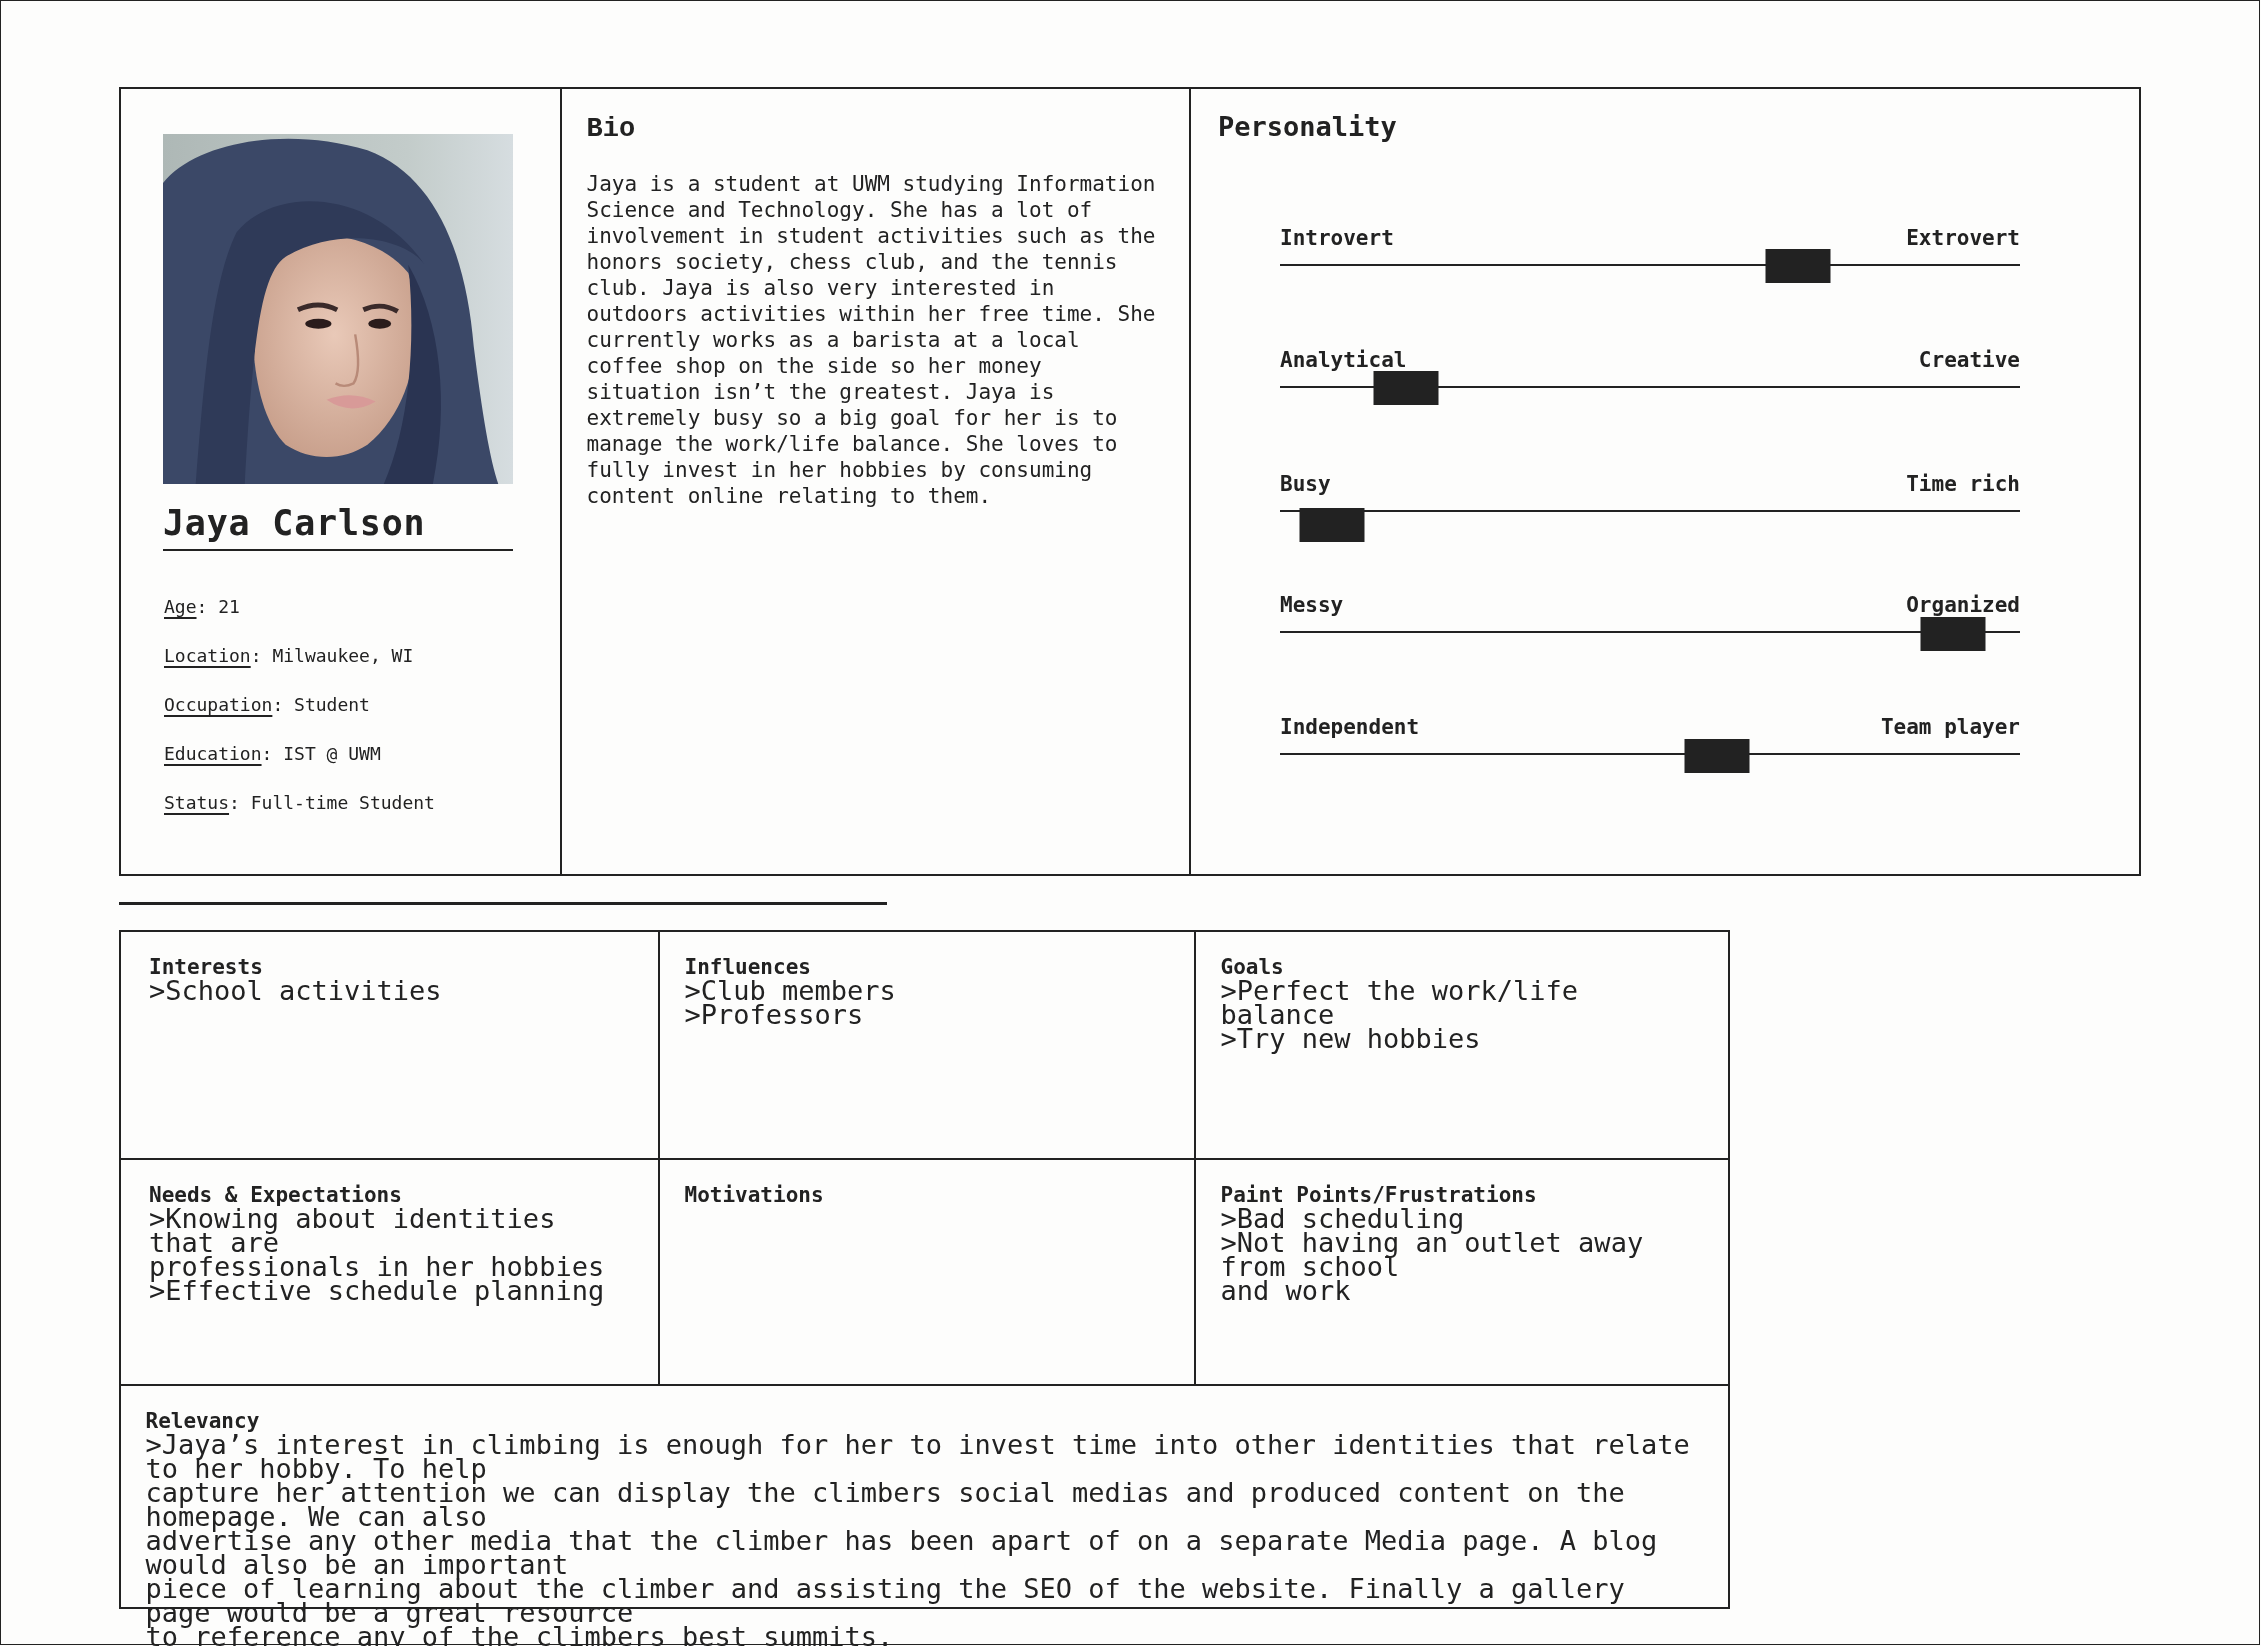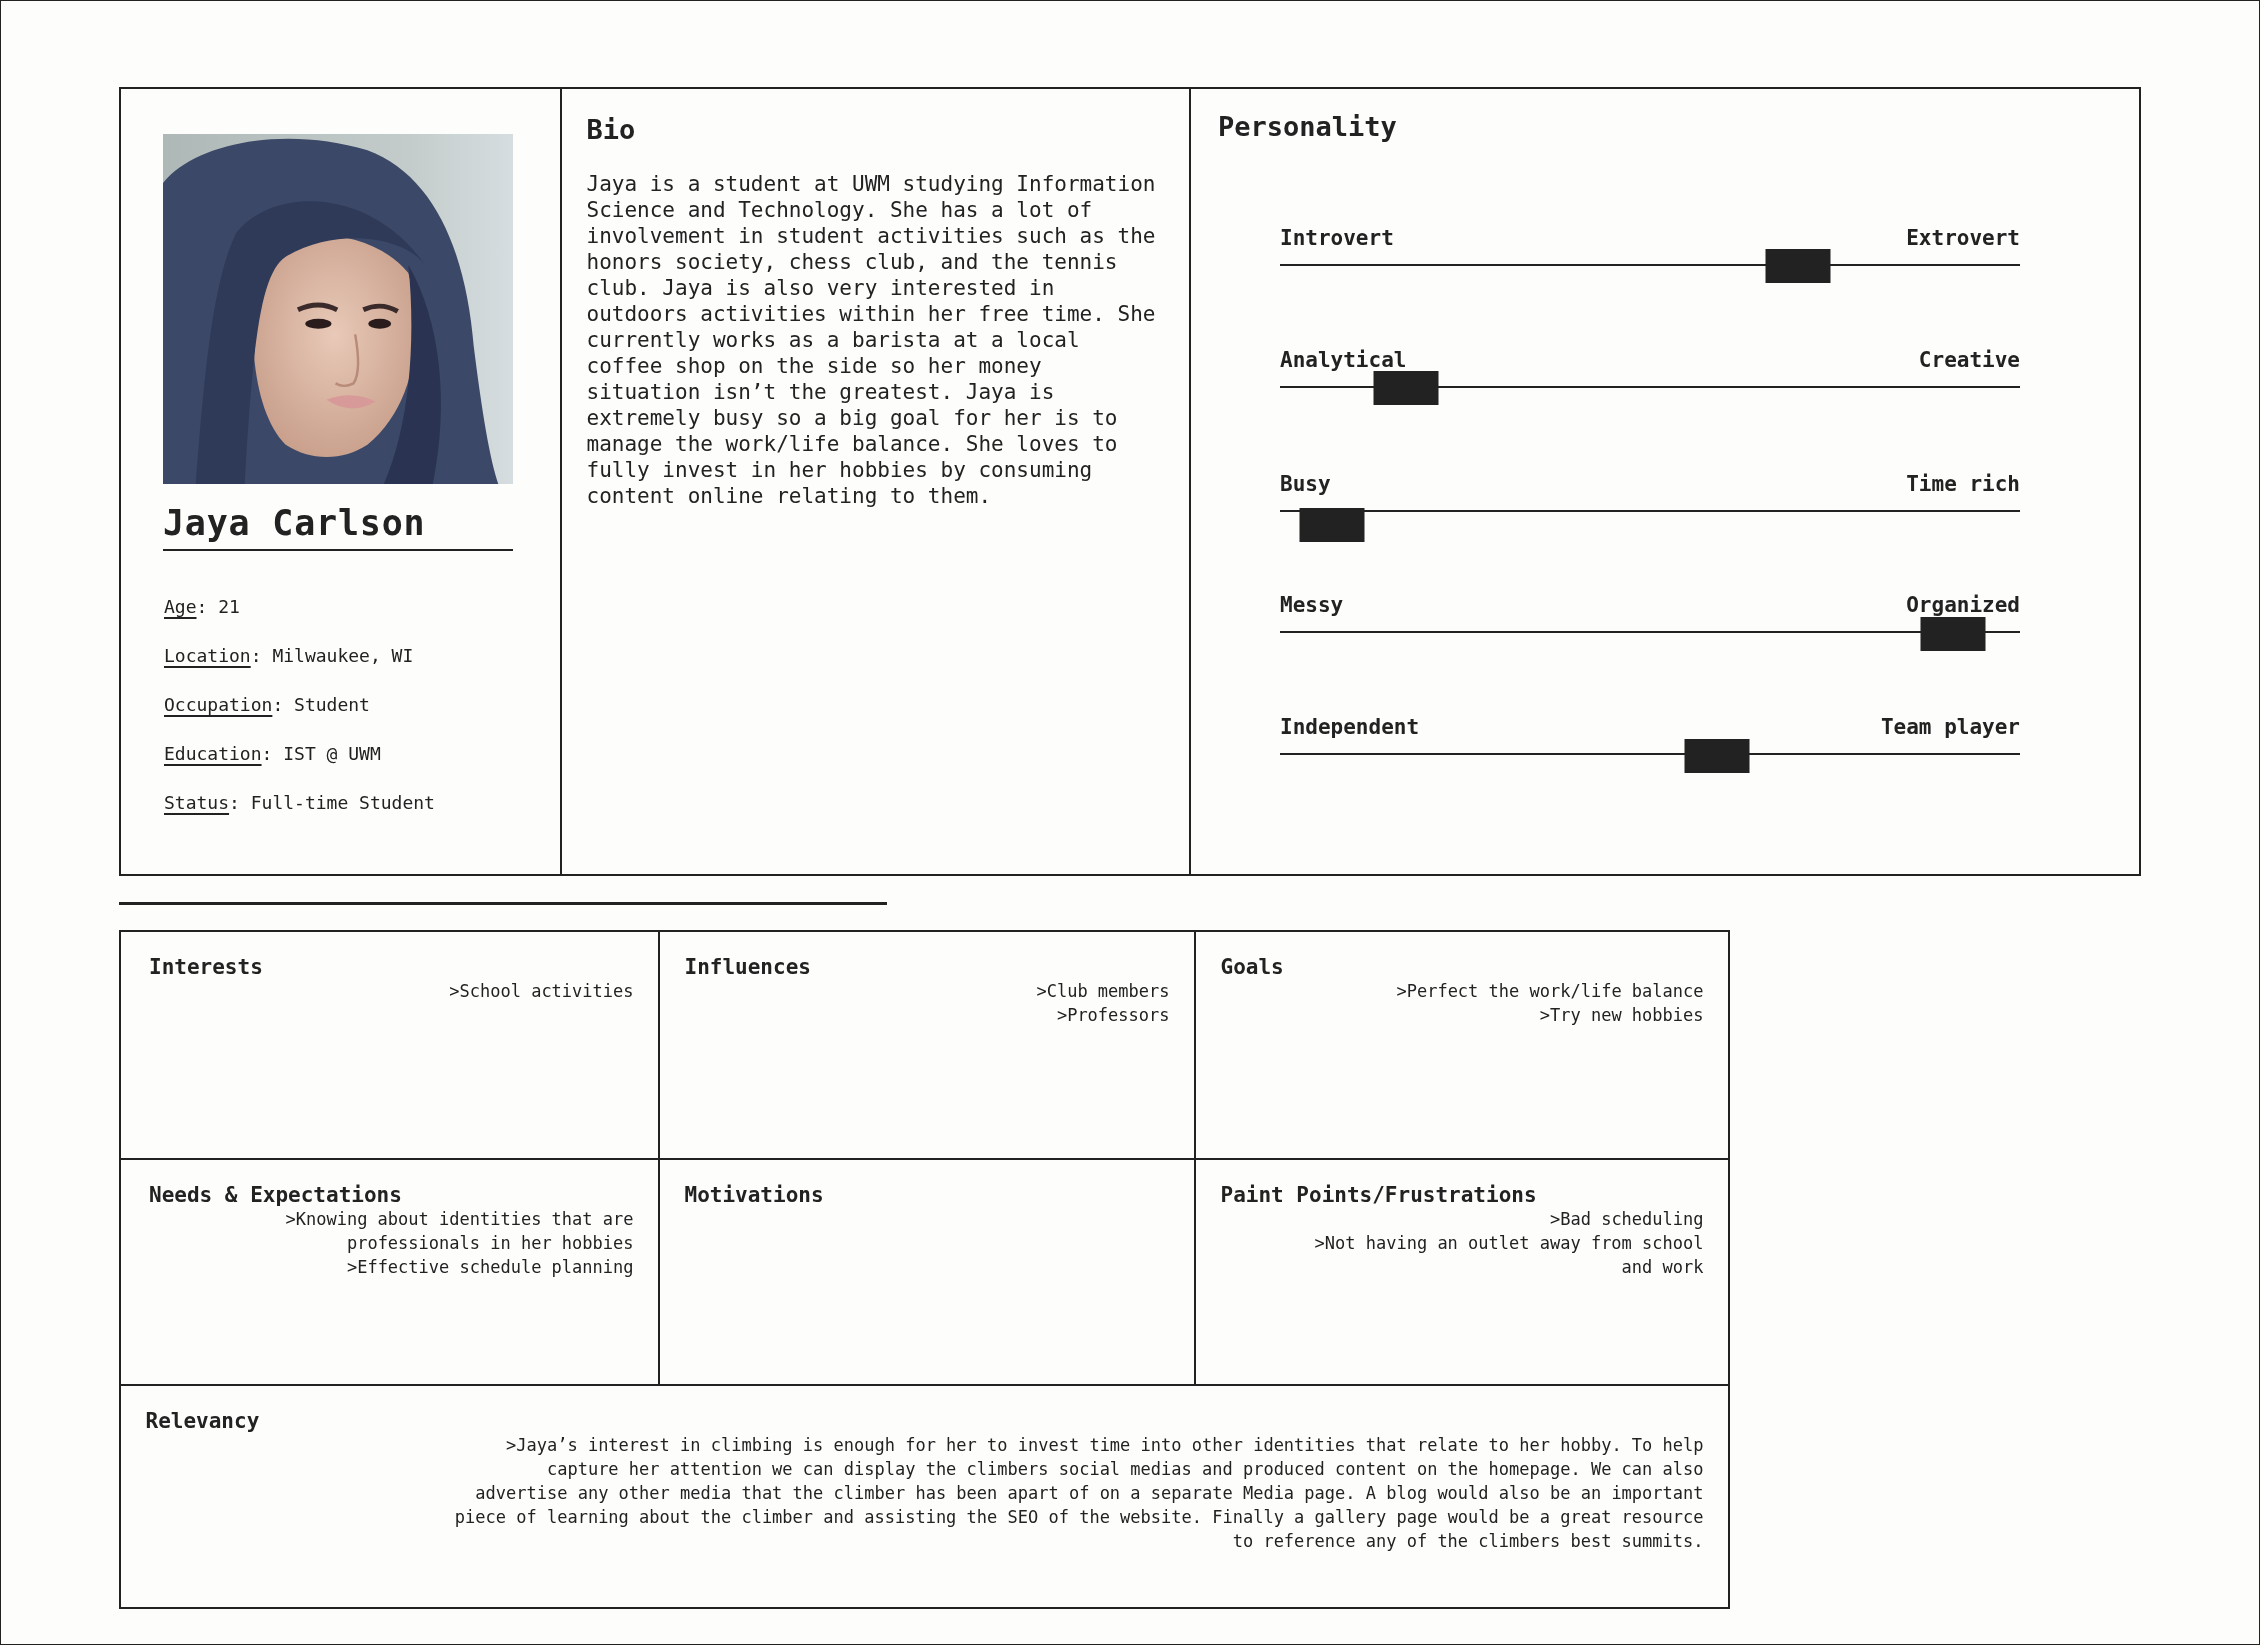--- a/index.html
+++ b/index.html
@@ -32,21 +32,21 @@
     font-size: 35px; font-weight: bold; letter-spacing: 0.8px;
     padding-bottom: 4.9px; border-bottom: 2.5px solid #222; line-height: 1.2;
   }
   .facts { position: absolute; left: 43px; top: 505px; }
   .fact { font-size: 18px; height: 49px; line-height: 26px; white-space: nowrap; }
   .fact .k { text-decoration: underline; text-underline-offset: 4.1px; text-decoration-thickness: 1.6px; }
 
   .section-title {
     font-size: 27px; font-weight: bold; position: absolute;
   }
-  .bio-title { left: 24.5px; top: 24.5px; }
+  .bio-title { left: 24.5px; top: 24.5px; font-family: Liberation Mono, monospace; }
   .bio-text {
     position: absolute; left: 24.5px; top: 82px; width: 589px;
     font-size: 21px; line-height: 26px; white-space: pre-line;
   }
   .pers-title { left: 26px; top: 22px; }
 
   .slider { position: absolute; left: 88px; width: 740px; height: 65px; }
   .slider .lbl { position: absolute; top: 0; font-size: 21px; font-weight: bold; }
   .slider .lbl.left { left: 0; }
   .slider .lbl.right { right: 0; }
@@ -61,21 +61,21 @@
   .divider-line {
     position: absolute; left: 119px; top: 902px; width: 768px; height: 3.3px; background: #222;
   }
 
   .grid {
     position: absolute; left: 119px; top: 930px; width: 1607px; height: 675px;
     border: 2.5px solid #222;
   }
   .cell { position: absolute; box-sizing: border-box; padding: 23px 24.5px 0 24.5px; }
   .cell .h { font-size: 21px; font-weight: bold; line-height: 24px; }
-  .cell .item { font-size: 17px; line-height: 24px; white-space: pre-line; text-align: right; }
+  .cell .item { font-size: 27px; line-height: 24px; white-space: pre-line; }
   .r1 { top: 0; height: 226px; }
   .r2 { top: 226px; height: 226px; border-top: 2.5px solid #222; }
   .r3 { top: 452px; height: 223px; border-top: 2.5px solid #222; left: 0; width: 100%; }
   .c1 { left: 0; width: 537px; padding-left: 28px; }
   .c2 { left: 537px; width: 536px; border-left: 2.5px solid #222; }
   .c3 { left: 1073px; width: 534px; border-left: 2.5px solid #222; }
 </style>
 </head>
 <body>
 

